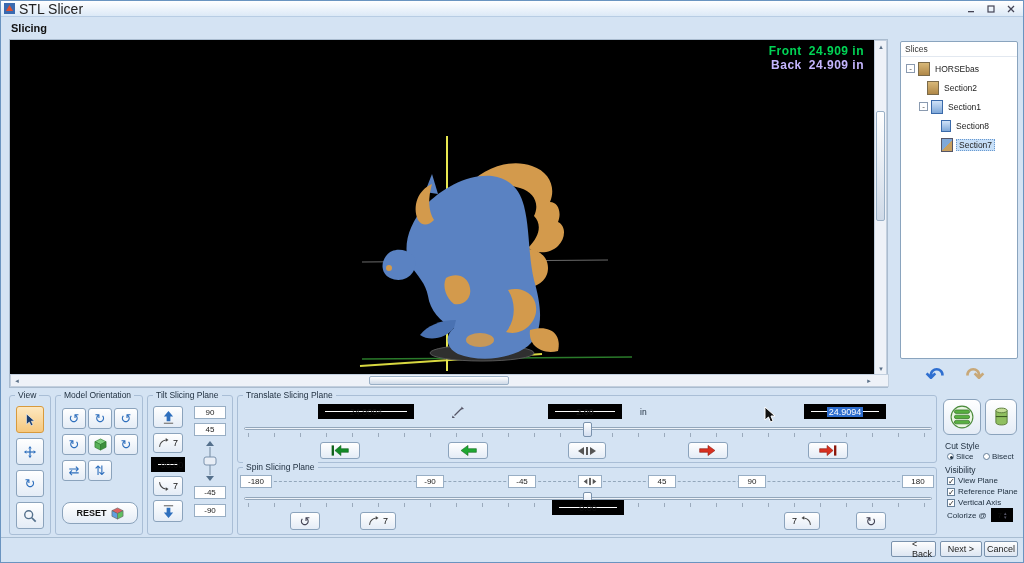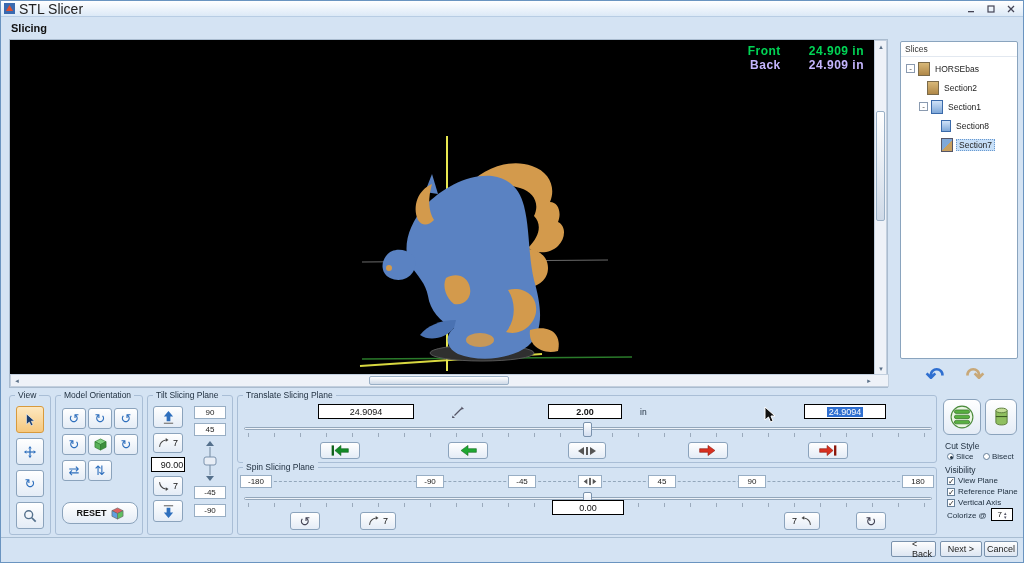--- a/index.html
+++ b/index.html
@@ -8,21 +8,21 @@
 #win{position:relative;width:1024px;height:563px;background:#d4e3f3;border:1px solid #6a94c0;overflow:hidden;}
 .titlebar{position:absolute;left:0;top:0;right:0;height:16px;background:linear-gradient(#ffffff,#dce9f7);border-bottom:1px solid #b8cde4;display:flex;align-items:center;gap:4px;padding:0 3px;}
 .title{font-size:14px;color:#222;}
 .wctrls{margin-left:auto;display:flex;gap:2px;}
 .wbtn{width:18px;height:12px;display:flex;align-items:center;justify-content:center;}
 .pagetitle{position:absolute;left:10px;top:21px;font-size:11px;font-weight:bold;color:#111;}
 
 .viewport{position:absolute;left:8px;top:38px;width:879px;height:349px;background:#e8eef6;border:1px solid #aabccf;}
 .canvas{position:absolute;left:0;top:0;width:866px;height:336px;background:#000;overflow:hidden;}
 .measure{position:absolute;top:4px;right:12px;font-weight:bold;font-size:12px;letter-spacing:.5px;}
-.measure .mrow{display:flex;gap:28px;justify-content:flex-end;}
+.measure .mrow{display:flex;gap:7px;justify-content:flex-end;}
 .measure .front{color:#00d455;}
 .measure .back{color:#c4b5fd;}
 .sb{position:absolute;background:#eef2f8;border:1px solid #c2cfde;}
 .sbarrow{position:absolute;font-size:7px;color:#5a7088;width:12px;height:12px;display:flex;align-items:center;justify-content:center;}
 .sbthumb{position:absolute;background:linear-gradient(#ffffff,#cfdae8);border:1px solid #9ab0c6;border-radius:2px;}
 
 .slicespanel{position:absolute;left:899px;top:40px;width:118px;height:318px;background:#fff;border:1px solid #8aa4be;border-radius:2px;}
 .slices-title{font-size:8.5px;color:#333;padding:2px 4px;border-bottom:1px solid #e2e8f0;}
 .treerow{display:flex;align-items:center;height:19px;font-size:8.5px;gap:3px;color:#222;}
 .expander{width:9px;height:9px;border:1px solid #8a9ab0;background:#fff;font-size:8px;line-height:7px;text-align:center;color:#444;flex:0 0 auto;}
@@ -30,21 +30,21 @@
 .nodeicon.blue{border-color:#3a6aaa;background:linear-gradient(#cfe2f8,#7fa8d8);}
 .nodeicon.pic{border-color:#556;background:linear-gradient(135deg,#7fa8d8 50%,#c8a060 50%);}
 .treelabel{white-space:nowrap;padding:0 2px;}
 .treelabel.sel{background:#c8e0f8;border:1px dotted #6a9ad0;}
 .histbtn{position:absolute;width:36px;height:30px;background:transparent;border:none;font-size:22px;font-weight:bold;line-height:28px;text-align:center;cursor:pointer;}
 
 .grp{position:absolute;border:1px solid #a9bed6;border-radius:3px;}
 .grp-title{position:absolute;top:-6px;left:5px;background:#d4e3f3;padding:0 3px;font-size:8.5px;color:#1c2c3c;white-space:nowrap;}
 .btn{position:absolute;background:linear-gradient(#ffffff,#e4ecf6);border:1px solid #8ba3bc;border-radius:3px;display:flex;align-items:center;justify-content:center;font-size:13px;color:#2e6fbd;cursor:pointer;}
 .btn.active{background:linear-gradient(#fde8c0,#f6c87e);border-color:#d89a3c;}
-.vbox{position:absolute;background:#fff;border:1px solid #000000;font-size:9px;display:flex;align-items:center;justify-content:center;color:#111;}
+.vbox{position:absolute;background:#fff;border:7px solid #000000;font-size:9px;display:flex;align-items:center;justify-content:center;color:#111;}
 .snap{position:absolute;background:#fff;border:1px solid #98aec4;font-size:8px;height:13px;display:flex;align-items:center;justify-content:center;color:#222;cursor:pointer;}
 .slider .track{position:absolute;left:0;right:0;top:5px;height:3px;border:1px solid #93a7bb;border-radius:2px;background:#eef3f9;}
 .slider .ticks{position:absolute;left:4px;right:4px;top:11px;height:4px;background:repeating-linear-gradient(90deg,#9aaabc 0,#9aaabc 1px,transparent 1px,transparent 26px);}
 .slider .handle{position:absolute;top:0;width:9px;height:15px;background:linear-gradient(#ffffff,#d4dff0);border:1px solid #7a92ad;border-radius:2px;cursor:pointer;}
 .dashline{position:absolute;border-top:1px dashed #93a7bb;}
 .lbl{position:absolute;font-size:8.5px;color:#1c2c3c;white-space:nowrap;}
 .radio{width:7px;height:7px;border:1px solid #667f98;border-radius:50%;background:#fff;display:inline-block;position:relative;top:1px;margin-right:2px;}
 .radio.on::after{content:"";position:absolute;left:1.5px;top:1.5px;width:3px;height:3px;border-radius:50%;background:#234;}
 .chk{width:8px;height:8px;border:1px solid #667f98;background:#fff;display:inline-block;font-size:8px;line-height:7px;text-align:center;color:#1a1a1a;margin-right:3px;position:relative;top:1px;}
 .ckrow{position:absolute;font-size:8px;color:#1c2c3c;white-space:nowrap;}

